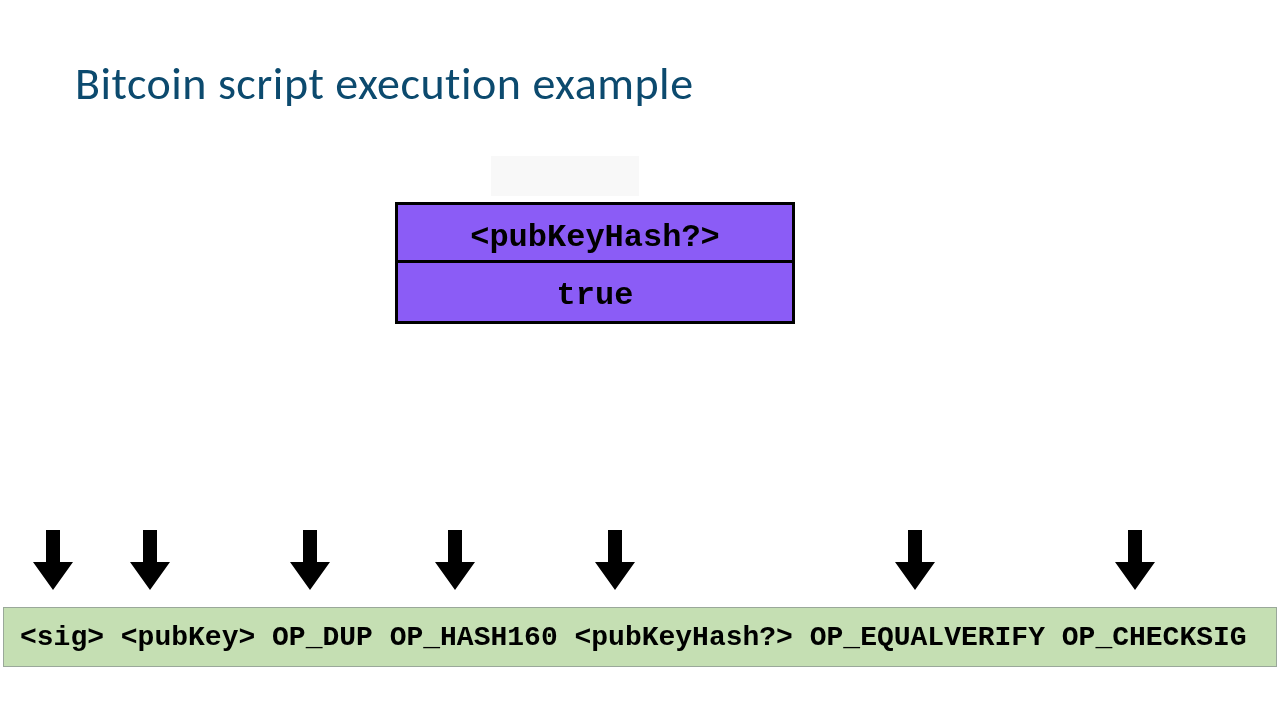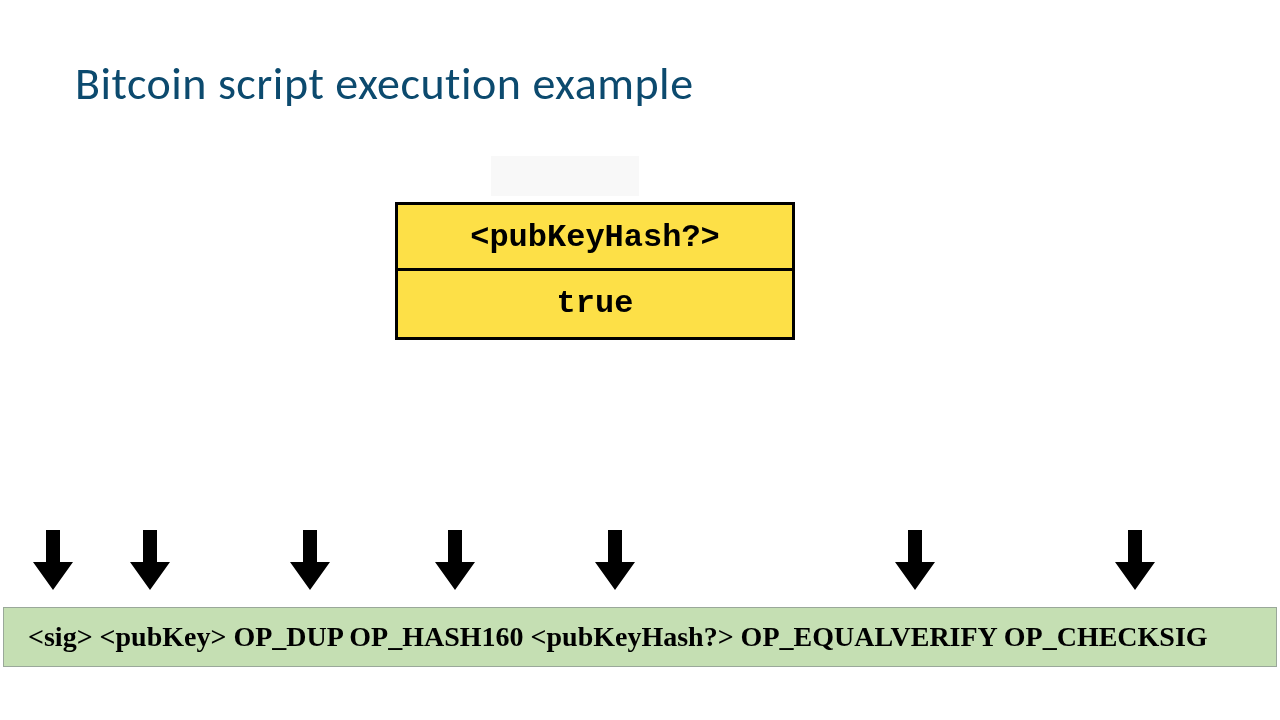--- a/index.html
+++ b/index.html
@@ -28,27 +28,27 @@
   }
   .stack {
     position: absolute;
     left: 395px;
     top: 202px;
     width: 400px;
     border: 3px solid #000;
     box-sizing: border-box;
   }
   .stack-cell {
-    height: 66px;
+    height: 58px;
     line-height: 66px;
     text-align: center;
     font-family: "Courier New", Courier, monospace;
     font-weight: 700;
     font-size: 32px;
-    background: #fde047;
+    background: #8b5cf6;
     border-bottom: 3px solid #000;
     box-sizing: border-box;
   }
   .stack-cell:last-child {
     border-bottom: none;
     font-family: Liberation Mono, monospace;
   }
   .small-rect {
     position: absolute;
     left: 491px;
@@ -63,25 +63,25 @@
     top: 607px;
     width: 1274px;
     height: 60px;
     background: #c5dfb3;
     border: 1px solid #9aa89a;
     box-sizing: border-box;
     display: flex;
     align-items: center;
   }
   .script-text {
-    font-family: Liberation Serif, serif;
+    font-family: Liberation Mono, monospace;
     font-weight: 700;
     font-size: 28px;
     white-space: nowrap;
-    padding-left: 24px;
+    padding-left: 16px;
   }
   .arrow {
     position: absolute;
     width: 40px;
     height: 60px;
     top: 530px;
   }
   .arrow svg {
     width: 40px;
     height: 60px;

